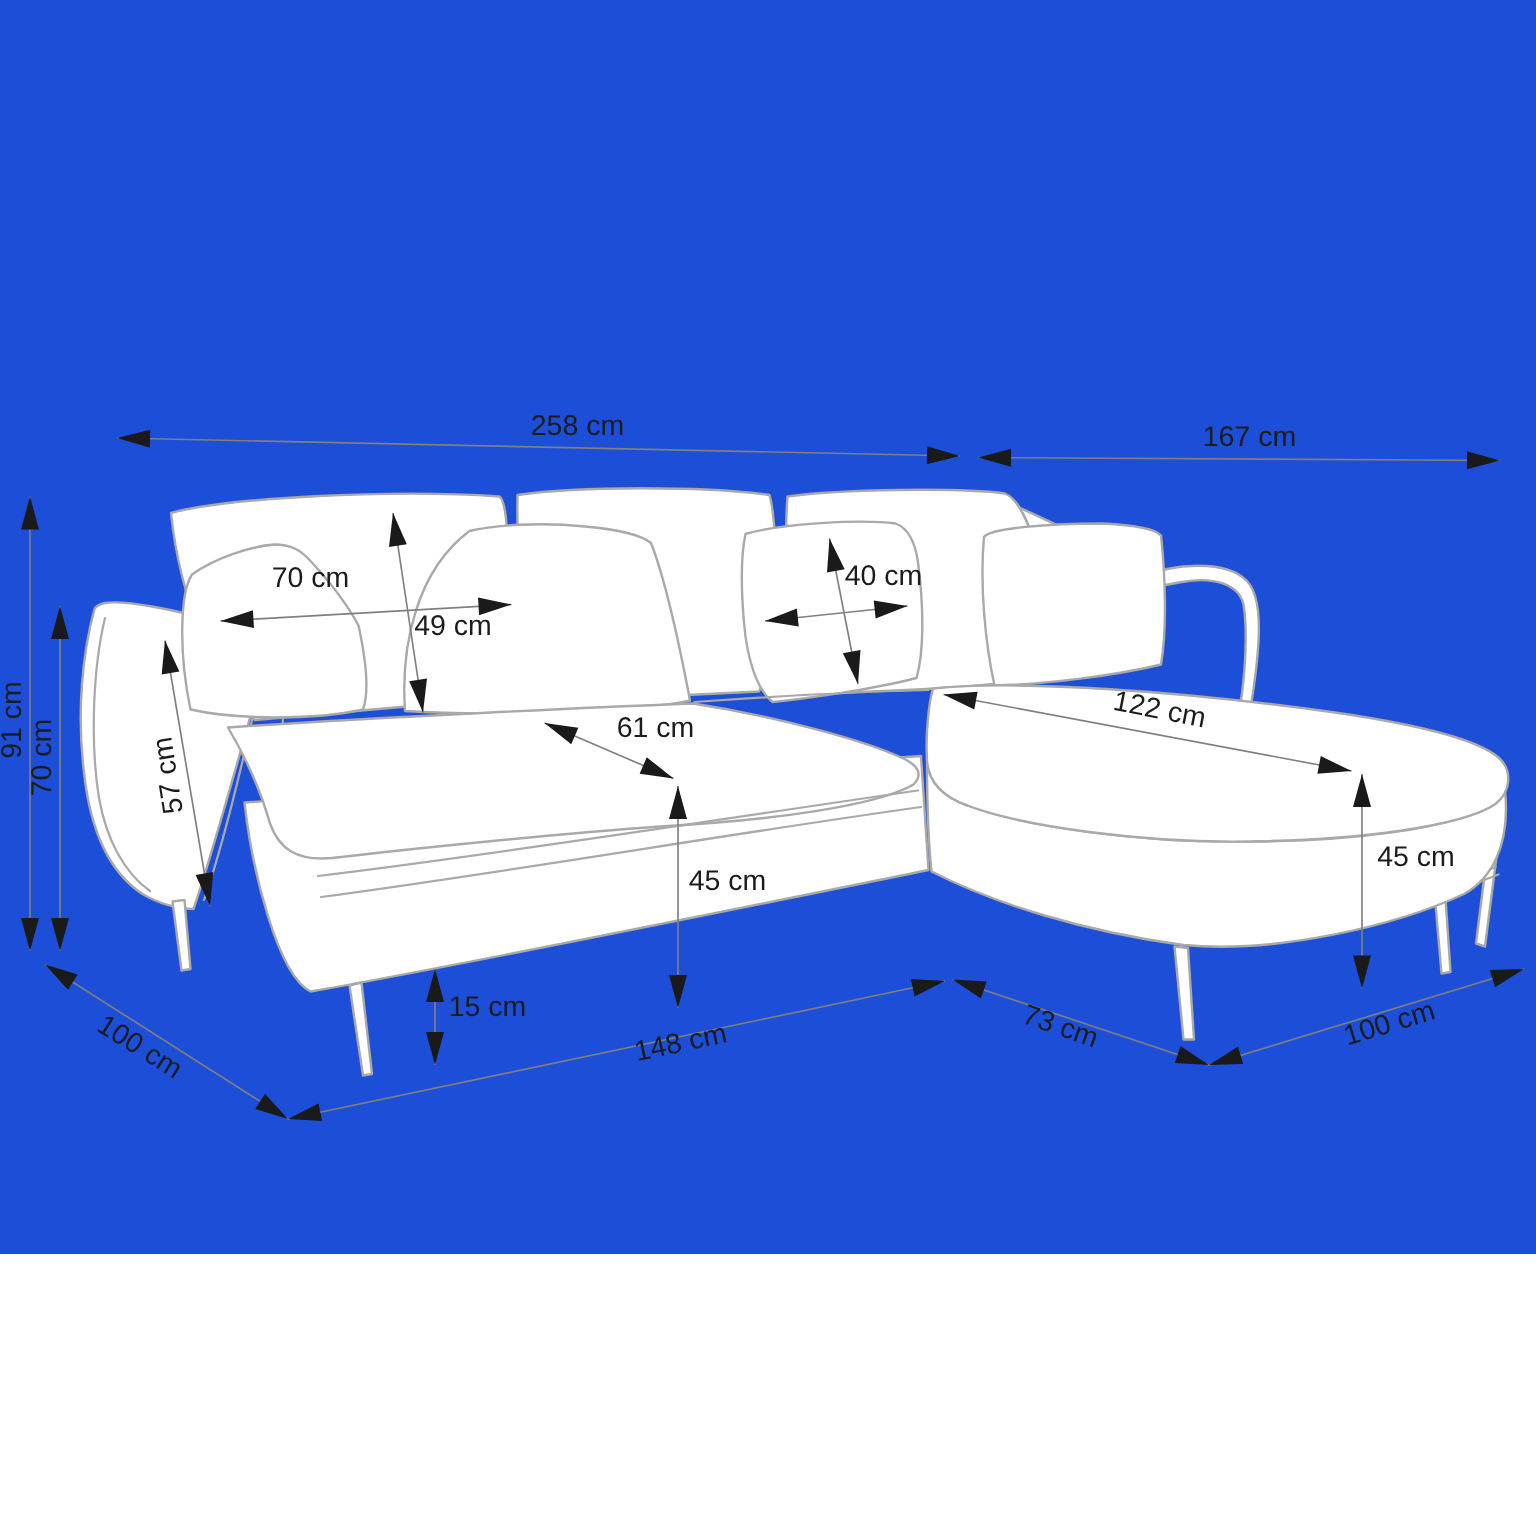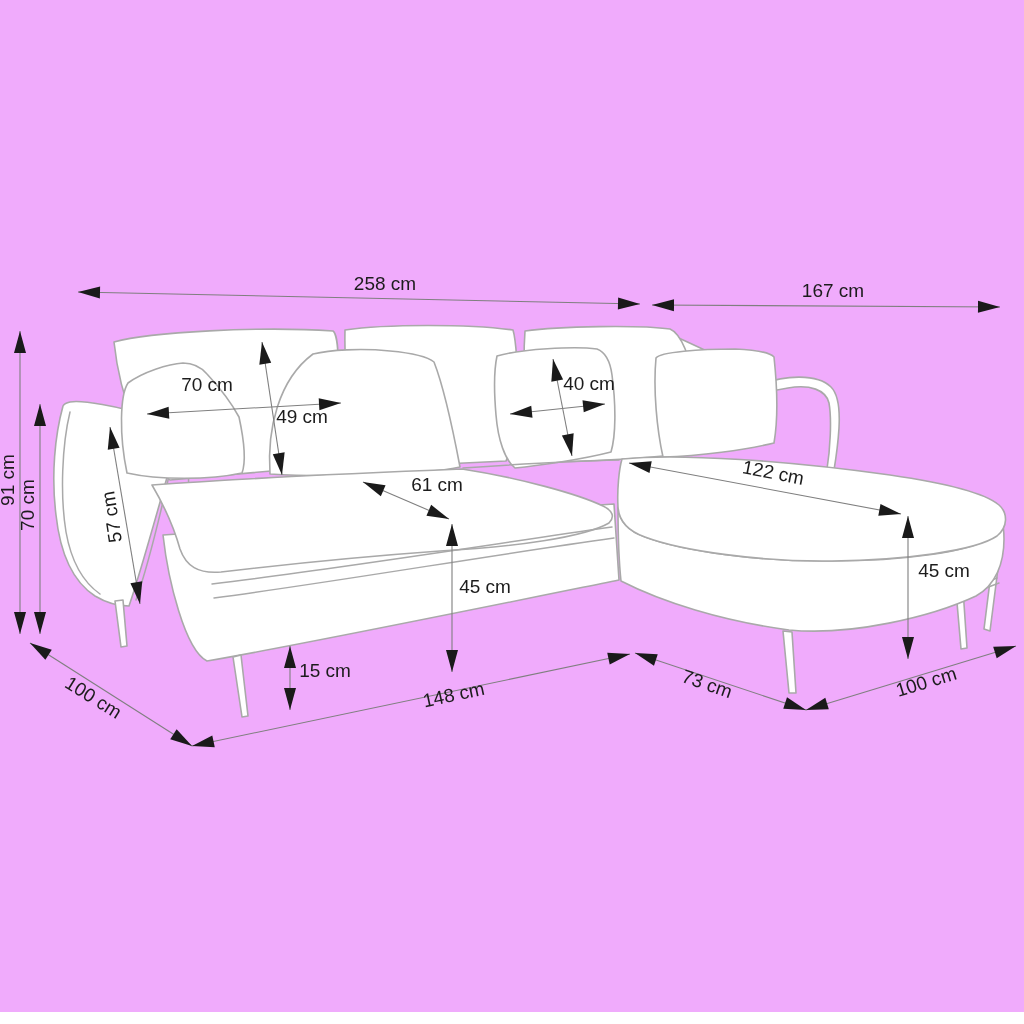--- a/index.html
+++ b/index.html
@@ -1,18 +1,18 @@
 <!DOCTYPE html>
 <html><head>
 <meta charset="utf-8">
 <style>
   html, body { margin: 0; padding: 0; background: #ffffff; }
   .stage {
-    width: 1024px; height: 1012px; position: relative;
-    background: #f0abfc; overflow: hidden;
+    width: 1024px; height: 836px; position: relative;
+    background: #1d4ed8; overflow: hidden;
     font-family: "Liberation Sans", sans-serif;
   }
   svg { display: block; }
   .sofa-line {
     fill: #ffffff; stroke: #a9a9a9; stroke-width: 1.6;
     stroke-linejoin: round; stroke-linecap: round;
   }
   .sofa-open {
     fill: none; stroke: #a9a9a9; stroke-width: 1.5;
     stroke-linejoin: round; stroke-linecap: round;

